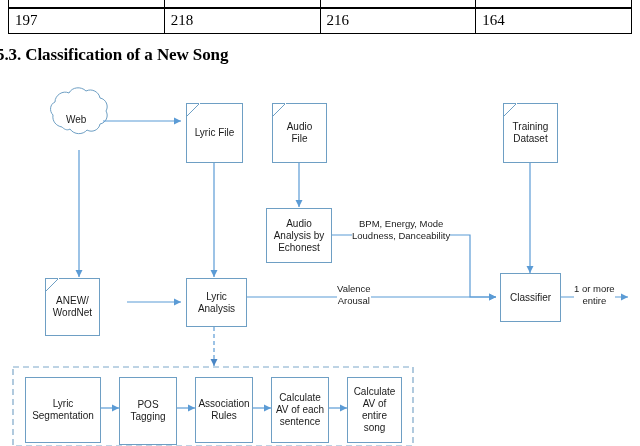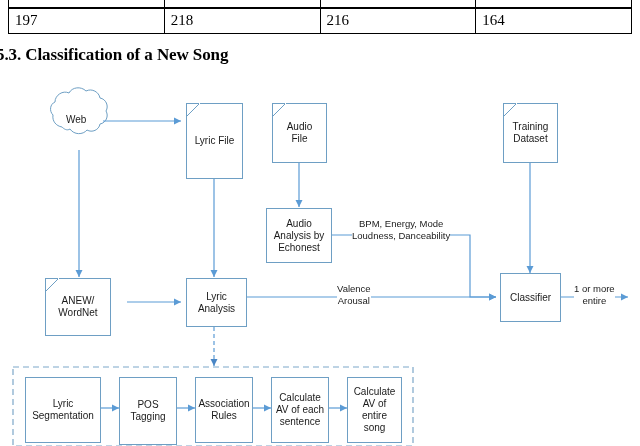--- a/index.html
+++ b/index.html
@@ -187,21 +187,21 @@
     <rect x="13" y="287" width="400" height="79" fill="none" stroke="#7da7c9" stroke-width="1.2" stroke-dasharray="6,4"></rect>
 
     <line x1="101" y1="328" x2="119" y2="328" stroke="#5b9bd5" stroke-width="1.2" marker-end="url(#arrow)"></line>
     <line x1="177" y1="328" x2="195" y2="328" stroke="#5b9bd5" stroke-width="1.2" marker-end="url(#arrow)"></line>
     <line x1="253" y1="328" x2="271" y2="328" stroke="#5b9bd5" stroke-width="1.2" marker-end="url(#arrow)"></line>
     <line x1="329" y1="328" x2="347" y2="328" stroke="#5b9bd5" stroke-width="1.2" marker-end="url(#arrow)"></line>
   </svg>
 
   <div class="cloud-label" style="left:66px; top:34px;">Web</div>
 
-  <div class="doc-wrap" style="left:186px; top:23px; width:57px; height:76px;">
+  <div class="doc-wrap" style="left:186px; top:23px; width:57px; height:60px;">
     <div class="node doc">
       <span>Lyric File</span>
     </div>
     <svg class="doc-diag" viewBox="0 0 14 14">
       <polygon points="0,14 14,14 14,0" fill="#ffffff"></polygon>
       <polyline points="0,14 14,0" fill="none" stroke="#6e9fc4" stroke-width="1"></polyline>
       <polyline points="14,0 14,14" fill="none" stroke="#ffffff" stroke-width="2"></polyline>
     </svg>
   </div>
 
@@ -233,21 +233,21 @@
     <span style="white-space:pre-line">Audio
 Analysis by
 Echonest</span>
   </div>
 
   <div class="edge-label" style="left:352px; top:138px;">
     <div>BPM, Energy, Mode</div>
     <div>Loudness, Danceability</div>
   </div>
 
-  <div class="doc-wrap" style="left:45px; top:198px; width:66px; height:58px;">
+  <div class="doc-wrap" style="left:45px; top:198px; width:55px; height:58px;">
     <div class="node doc">
       <span style="white-space:pre-line">ANEW/
 WordNet</span>
     </div>
     <svg class="doc-diag" viewBox="0 0 14 14">
       <polygon points="0,14 14,14 14,0" fill="#ffffff"></polygon>
       <polyline points="0,14 14,0" fill="none" stroke="#6e9fc4" stroke-width="1"></polyline>
       <polyline points="14,0 14,14" fill="none" stroke="#ffffff" stroke-width="2"></polyline>
     </svg>
   </div>

